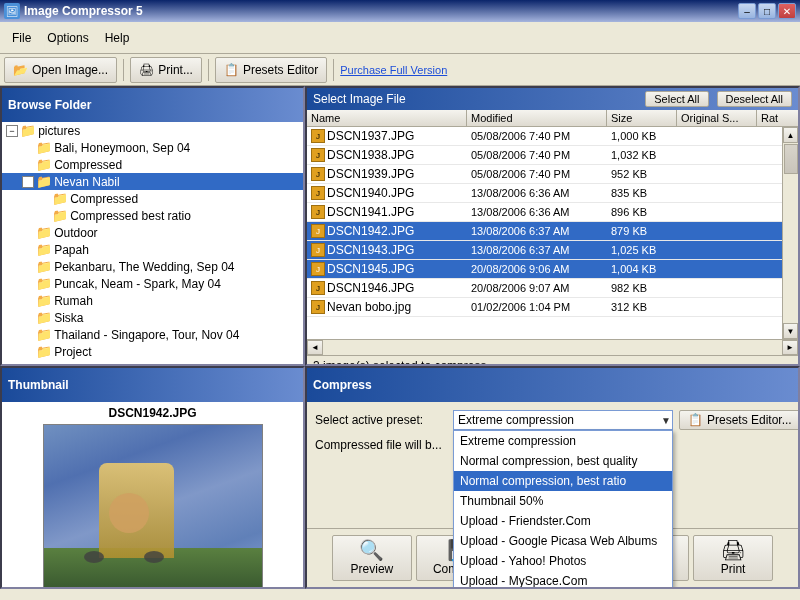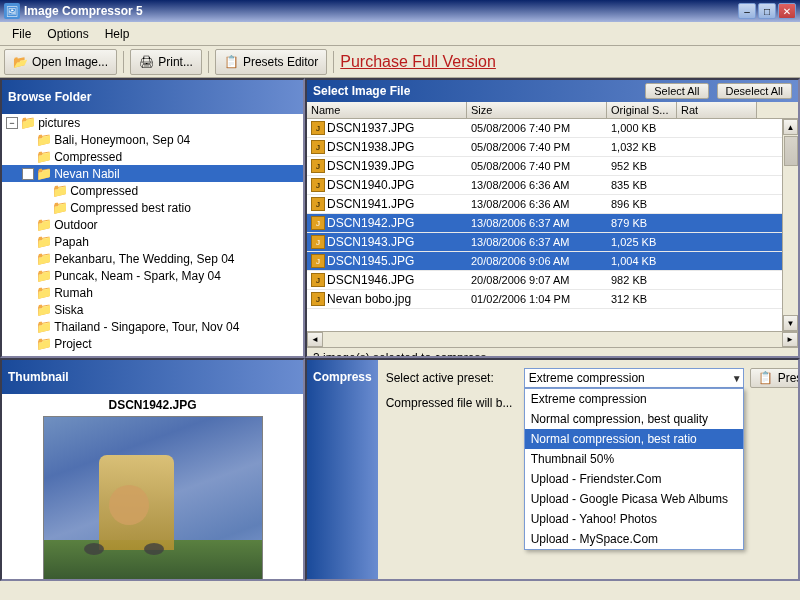--- a/index.html
+++ b/index.html
@@ -21,21 +21,21 @@
     .title-bar-title { font-size: 12px; font-weight: bold; }
     .title-bar-buttons { display: flex; gap: 2px; }
     .tb-btn {
       width: 18px; height: 16px; border: 1px solid #7a9bd4; background: linear-gradient(to bottom, #c8d8f0, #98b4e0);
       color: black; font-size: 10px; display: flex; align-items: center; justify-content: center; cursor: pointer; border-radius: 2px;
     }
 
     
     .menu-bar {
       background: #ece9d8;
-      height: 24px;
+      height: 32px;
       display: flex;
       align-items: center;
       padding: 0 4px;
       border-bottom: 1px solid #aca899;
     }
     .menu-item { padding: 2px 8px; cursor: pointer; font-size: 12px; }
 
     
     .toolbar {
       background: #ece9d8;
@@ -45,21 +45,21 @@
       padding: 2px 4px;
       gap: 4px;
       border-bottom: 1px solid #aca899;
     }
     .tool-btn {
       display: flex; align-items: center; gap: 4px;
       padding: 2px 8px; border: 1px solid #aca899; background: linear-gradient(to bottom, #f5f4ef, #dedad0);
       cursor: pointer; height: 26px; border-radius: 2px;
     }
     .tool-separator { width: 1px; background: #aca899; height: 22px; margin: 0 2px; }
-    .purchase-btn { border: none; background: none; color: #b91c1c; cursor: pointer; text-decoration: underline; font-size: 16px; }
+    .purchase-btn { border: none; background: none; color: #1d4ed8; cursor: pointer; text-decoration: underline; font-size: 11px; }
 
     
     .main-layout {
       display: grid;
       grid-template-columns: 305px 1fr;
       grid-template-rows: 280px 1fr;
       height: 503px;
       gap: 0;
     }
     .panel-header {
@@ -79,21 +79,21 @@
     .expand-btn { width: 12px; height: 12px; border: 1px solid #808080; background: white; display: flex; align-items: center; justify-content: center; font-size: 9px; cursor: pointer; flex-shrink: 0; }
     .indent { display: inline-block; }
 
     
     .file-panel { border: 2px inset #8080a0; background: white; overflow: hidden; }
     .file-header-row {
       display: flex; align-items: center; justify-content: space-between;
       background: linear-gradient(to right, #1a4a9a, #6a8cd0);
       padding: 3px 6px;
     }
-    .file-panel-title { color: white; font-weight: bold; text-align: right; }
+    .file-panel-title { color: white; font-weight: normal; text-align: right; }
     .file-header-btns { display: flex; gap: 8px; }
     .small-btn {
       padding: 1px 8px; border: 1px solid #aca899; background: linear-gradient(to bottom, #f5f4ef, #dedad0);
       cursor: pointer; font-size: 11px; border-radius: 2px;
     }
 
     .file-columns {
       display: grid;
       grid-template-columns: 160px 140px 70px 80px 50px;
       background: #ece9d8;
@@ -323,20 +323,21 @@
   <div class="file-panel" style="grid-row:1; grid-column:2;">
     <div class="file-header-row">
       <span class="file-panel-title">Select Image File</span>
       <div class="file-header-btns">
         <button class="small-btn">Select All</button>
         <button class="small-btn">Deselect All</button>
       </div>
     </div>
     <div class="file-columns">
       <div class="col-header">Name</div>
+      <div class="col-header">Modified</div>
       <div class="col-header">Size</div>
       <div class="col-header">Original S...</div>
       <div class="col-header">Rat</div>
     </div>
     <div style="display:flex; flex: 1; height: calc(100% - 22px - 22px - 20px);">
       <div class="file-list-scrollable" id="file-list-area">
           <div class="file-row">
             <div class="file-cell">
               <div class="file-icon" style="background: rgb(224, 160, 32);">J</div>
               <span>DSCN1937.JPG</span>
@@ -466,21 +467,21 @@
         <div style="position:absolute; top:0; left:0; right:0; bottom:0; background: linear-gradient(160deg, #7090c0 0%, #5070b0 25%, #8098c8 50%, #6080b8 75%, #90a8d8 100%);"></div>
         <div style="position:absolute; bottom:5px; left:0; right:0; background: linear-gradient(to top, #3a5a30, #5a8040); height:40px;"></div>
         <div style="position:absolute; bottom:35px; left:55px; width:75px; height:95px; background: linear-gradient(to bottom, #e8c870, #c8a850, #b09030); border-radius: 8px 8px 0 0; opacity: 0.9;"></div>
         <div style="position:absolute; bottom:60px; left:65px; width:40px; height:40px; background: #d0a060; border-radius: 50%; opacity: 0.85;"></div>
         <div style="position:absolute; bottom:30px; left:40px; width:20px; height:12px; background: #404040; border-radius: 50%; opacity: 0.8;"></div>
         <div style="position:absolute; bottom:30px; left:100px; width:20px; height:12px; background: #404040; border-radius: 50%; opacity: 0.8;"></div>
       </div>
     </div>
   </div>
 
-  <div class="compress-panel" style="grid-row:2; grid-column:2; display:flex; flex-direction:row;">
+  <div class="compress-panel" style="grid-row:2; grid-column:2; display:flex; flex-direction:column;">
     <div class="panel-header">
       <span>Compress</span>
     </div>
     <div class="compress-content">
       <div class="form-row">
         <span class="form-label">Select active preset:</span>
         <div style="display:flex; align-items:flex-start; gap:6px; position:relative;">
           <div class="dropdown-container" style="position:relative;">
             <select class="dropdown-select" style="width:220px;">
             <option value="Extreme compression">Extreme compression</option><option value="Normal compression, best quality">Normal compression, best quality</option><option value="Normal compression, best ratio">Normal compression, best ratio</option><option value="Thumbnail 50%">Thumbnail 50%</option><option value="Upload - Friendster.Com">Upload - Friendster.Com</option><option value="Upload - Google Picasa Web Albums">Upload - Google Picasa Web Albums</option><option value="Upload - MySpace.Com">Upload - MySpace.Com</option><option value="Upload - Yahoo! Photos">Upload - Yahoo! Photos</option></select>

